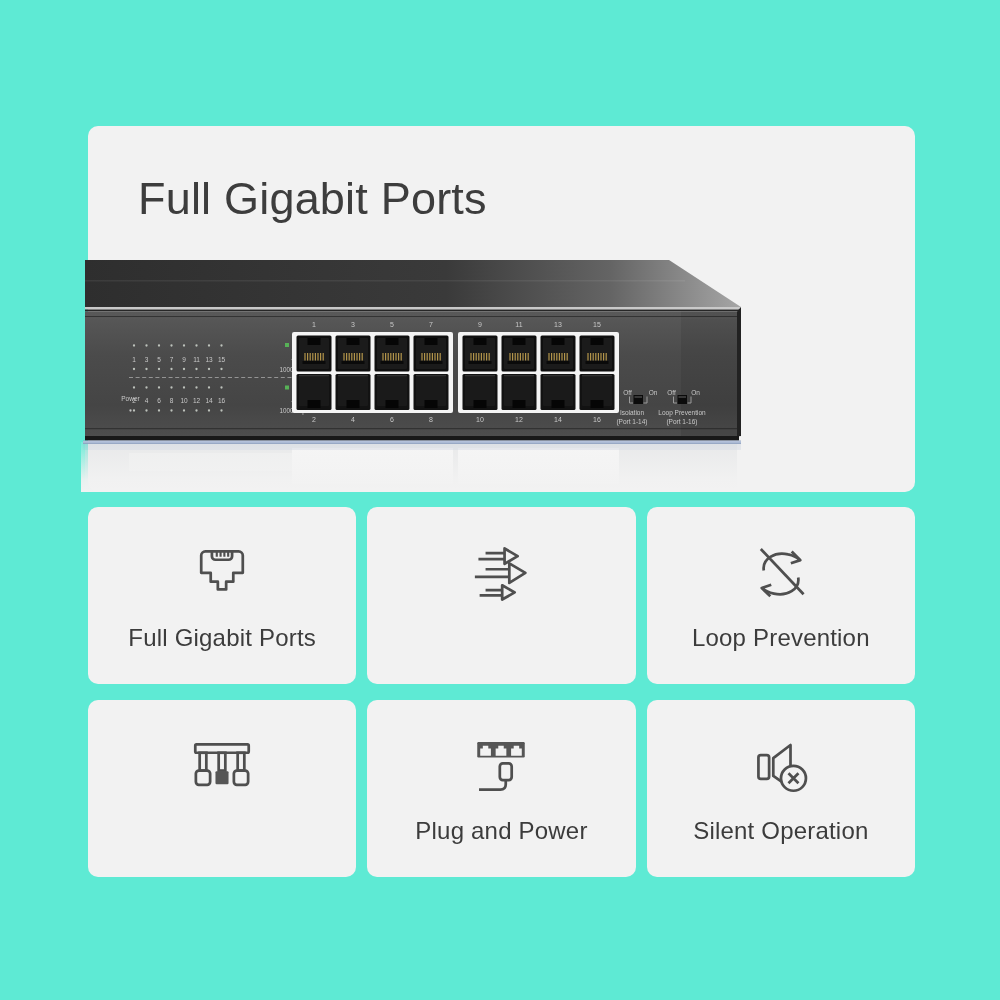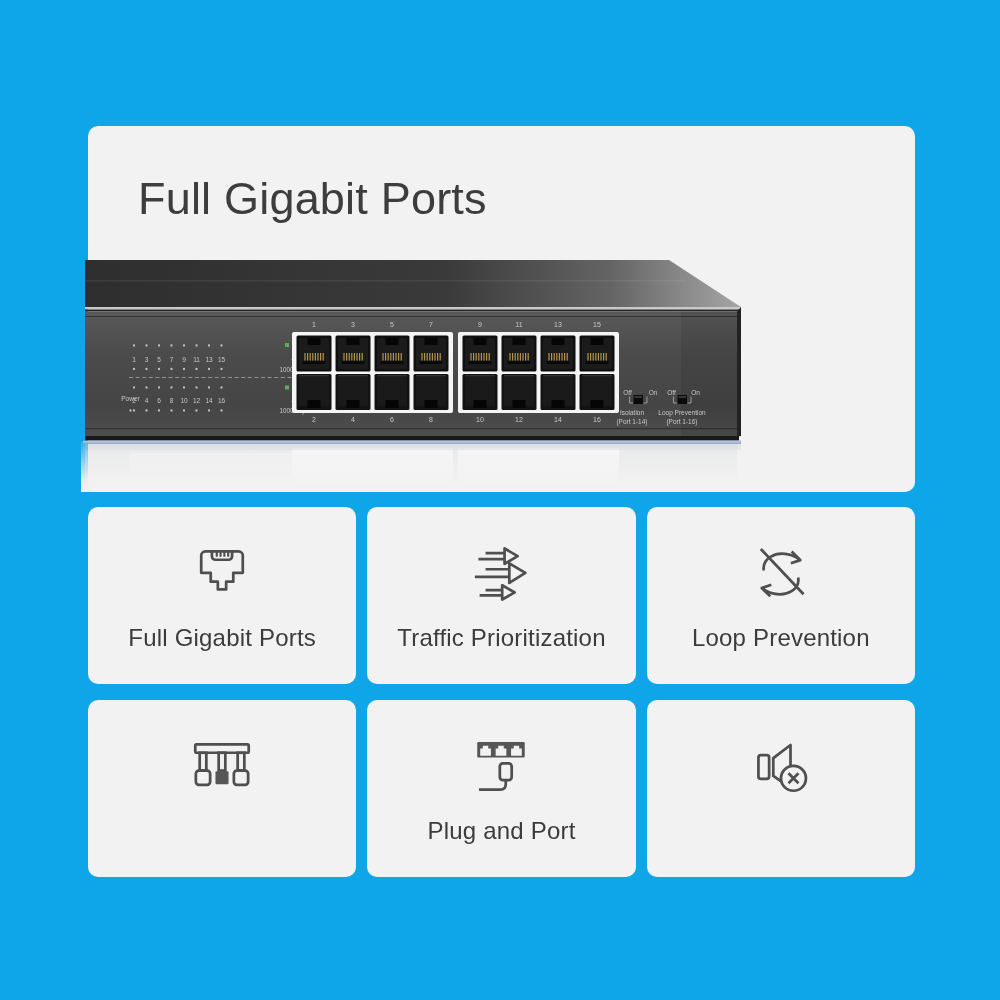--- a/index.html
+++ b/index.html
@@ -1,16 +1,16 @@
 <!DOCTYPE html>
 <html><head>
 <meta charset="utf-8">
 <style>
   html,body{margin:0;padding:0;background:#ffffff;}
-  .canvas{position:relative;width:1000px;height:1000px;background:#0ea5e9;overflow:hidden;
+  .canvas{position:relative;width:1000px;height:1000px;background:#5eead4;overflow:hidden;
           font-family:"Liberation Sans",sans-serif;}
   .hero-card{position:absolute;left:88px;top:126px;width:827px;height:366px;
              background:#f2f2f2;border-radius:10px;}
   .hero-title{position:absolute;left:50px;top:50px;margin:0;font-size:45px;font-weight:400;
               color:#3d3d3d;letter-spacing:0.2px;line-height:1;}
   .switch-wrap{position:absolute;left:-7px;top:124px;width:680px;height:242px;}
   .features{position:absolute;left:88px;top:507px;width:827px;display:grid;
             grid-template-columns:repeat(3,1fr);column-gap:11px;row-gap:16px;}
   .feature-card{height:177px;background:#f2f2f2;border-radius:10px;box-sizing:border-box;
                 display:flex;flex-direction:column;align-items:center;padding-top:28px;}
@@ -258,21 +258,20 @@
       <div class="feature-icon">
         <svg width="76" height="76" viewBox="0 0 64 64" fill="none" stroke="#4f4f4f" stroke-width="2.3" stroke-linejoin="round">
           <path d="M19 14.5 h16 M13 19.5 h22"></path>
             <path d="M35 10.5 L46 17 L35 23.5 Z"></path>
           <path d="M19 28 h20 M10 34.5 h29"></path>
             <path d="M39 23 L52.5 31 L39 39.5 Z"></path>
           <path d="M19 45.5 h14 M14 50 h19"></path>
             <path d="M33 41.5 L43.5 47.5 L33 53.5 Z"></path>
         </svg>
       </div>
-      <div class="feature-label">Traffic Prioritization</div>
     </div>
 
     <div class="feature-card">
       <div class="feature-icon">
         <svg width="76" height="76" viewBox="0 0 64 64" fill="none" stroke="#4f4f4f" stroke-width="2.3" stroke-linejoin="round">
           <path d="M17.5 29 C16 19 27 13 38 15.5 C42 16.3 45.5 18 47.5 20"></path>
           <polyline points="41,13 48.3,20.3 40.3,23"></polyline>
           <path d="M46.5 35 C48 45 37 51 26 48.5 C22 47.7 18.5 46 16.5 44"></path>
           <polyline points="23,50.8 15.8,43.8 23.8,41"></polyline>
           <path d="M15 11 L51 49"></path>
@@ -299,28 +298,29 @@
       <div class="feature-icon">
         <svg width="76" height="76" viewBox="0 0 64 64" fill="none" stroke="#4f4f4f" stroke-width="2.3">
           <rect x="12" y="11" width="40" height="13" rx="1" fill="#565656" stroke="none"></rect>
           <path d="M14.5 22.5 v-6 h2.2 v-2.5 h4.6 v2.5 h2.2 v6 z" fill="#f2f2f2" stroke="none"></path>
           <path d="M27.5 22.5 v-6 h2.2 v-2.5 h4.6 v2.5 h2.2 v6 z" fill="#f2f2f2" stroke="none"></path>
           <path d="M40.5 22.5 v-6 h2.2 v-2.5 h4.6 v2.5 h2.2 v6 z" fill="#f2f2f2" stroke="none"></path>
           <rect x="31" y="29" width="10" height="14" rx="2.5"></rect>
           <path d="M36 43 v3.5 q0 4.5 -4.5 4.5 h-18"></path>
         </svg>
       </div>
-      <div class="feature-label">Plug and Port</div>
+      <div class="feature-label">Plug and Power</div>
     </div>
 
     <div class="feature-card">
       <div class="feature-icon">
         <svg width="76" height="76" viewBox="0 0 64 64" fill="none" stroke="#4f4f4f" stroke-width="2.3" stroke-linejoin="round">
           <rect x="13" y="22" width="9" height="20" rx="2"></rect>
           <path d="M25.5 24.5 L40 13.5 V49.5 L25.5 39.5 Z"></path>
           <circle cx="42.5" cy="41.5" r="10.5" fill="#f2f2f2"></circle>
           <path d="M38.3 37.3 L46.7 45.7 M46.7 37.3 L38.3 45.7"></path>
         </svg>
       </div>
+      <div class="feature-label">Silent Operation</div>
     </div>
 
   </div>
 </div>
 
 </body></html>

